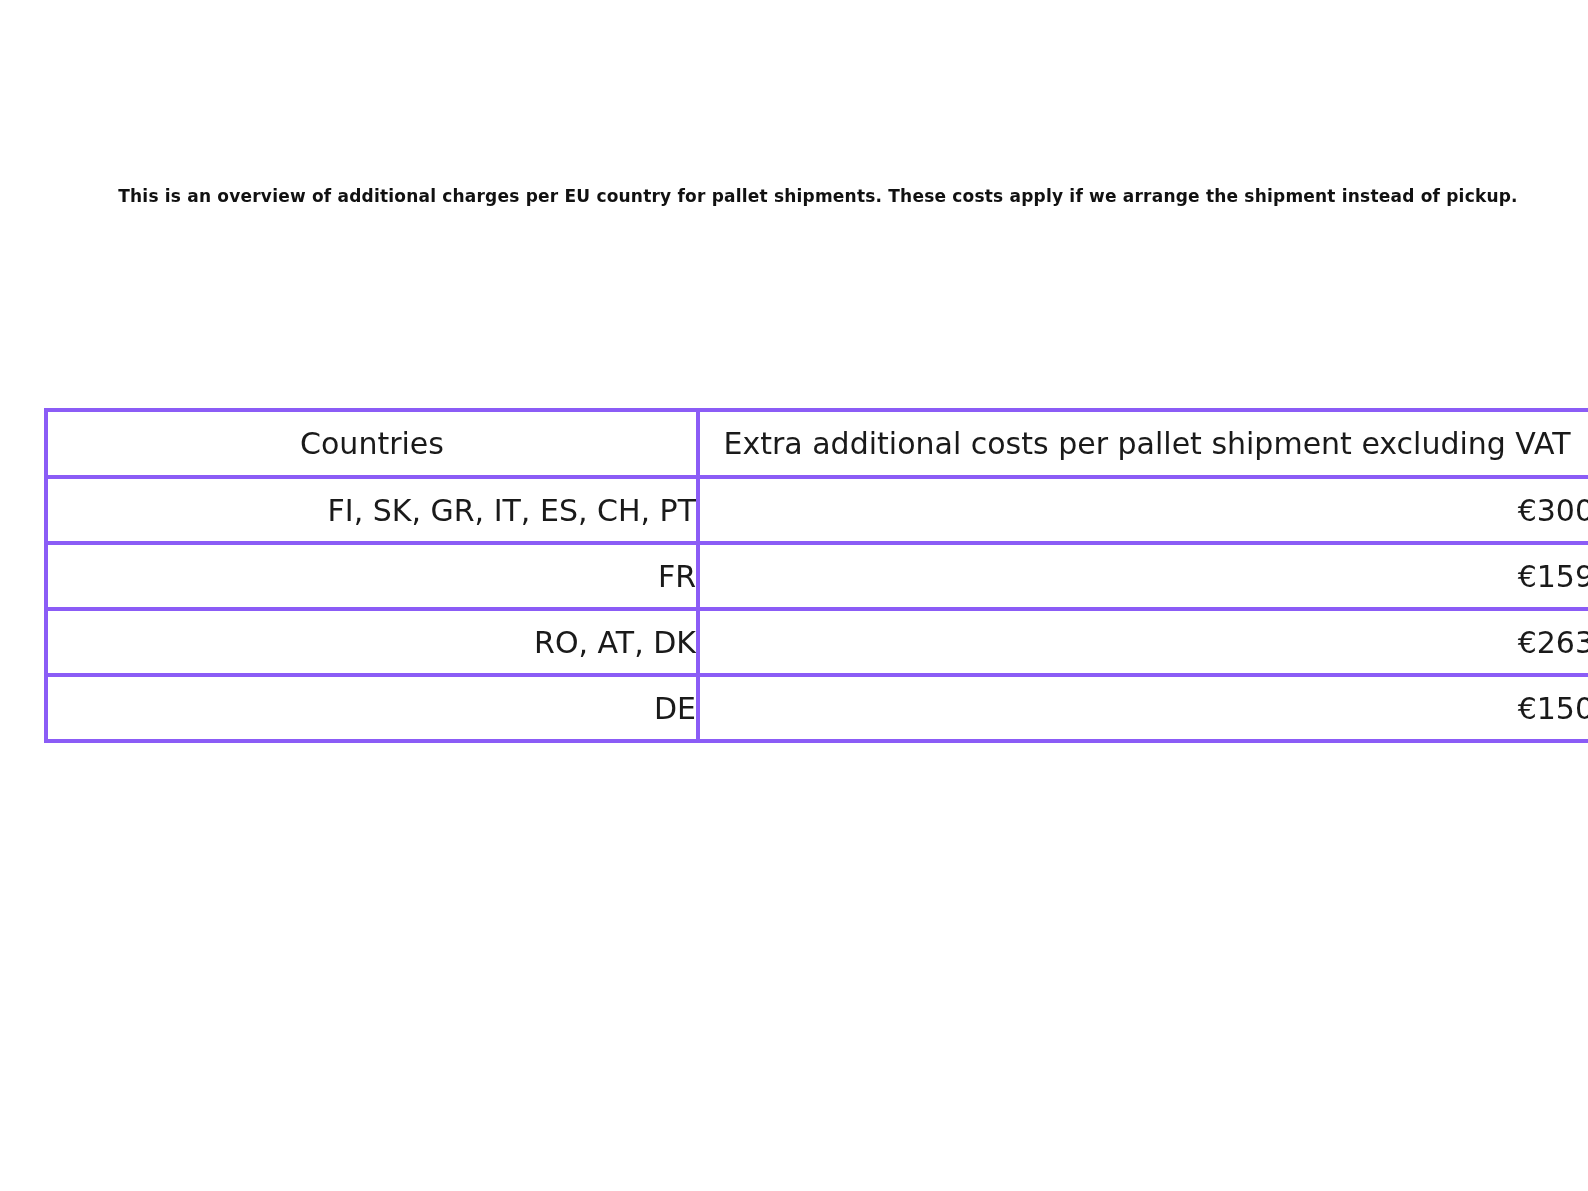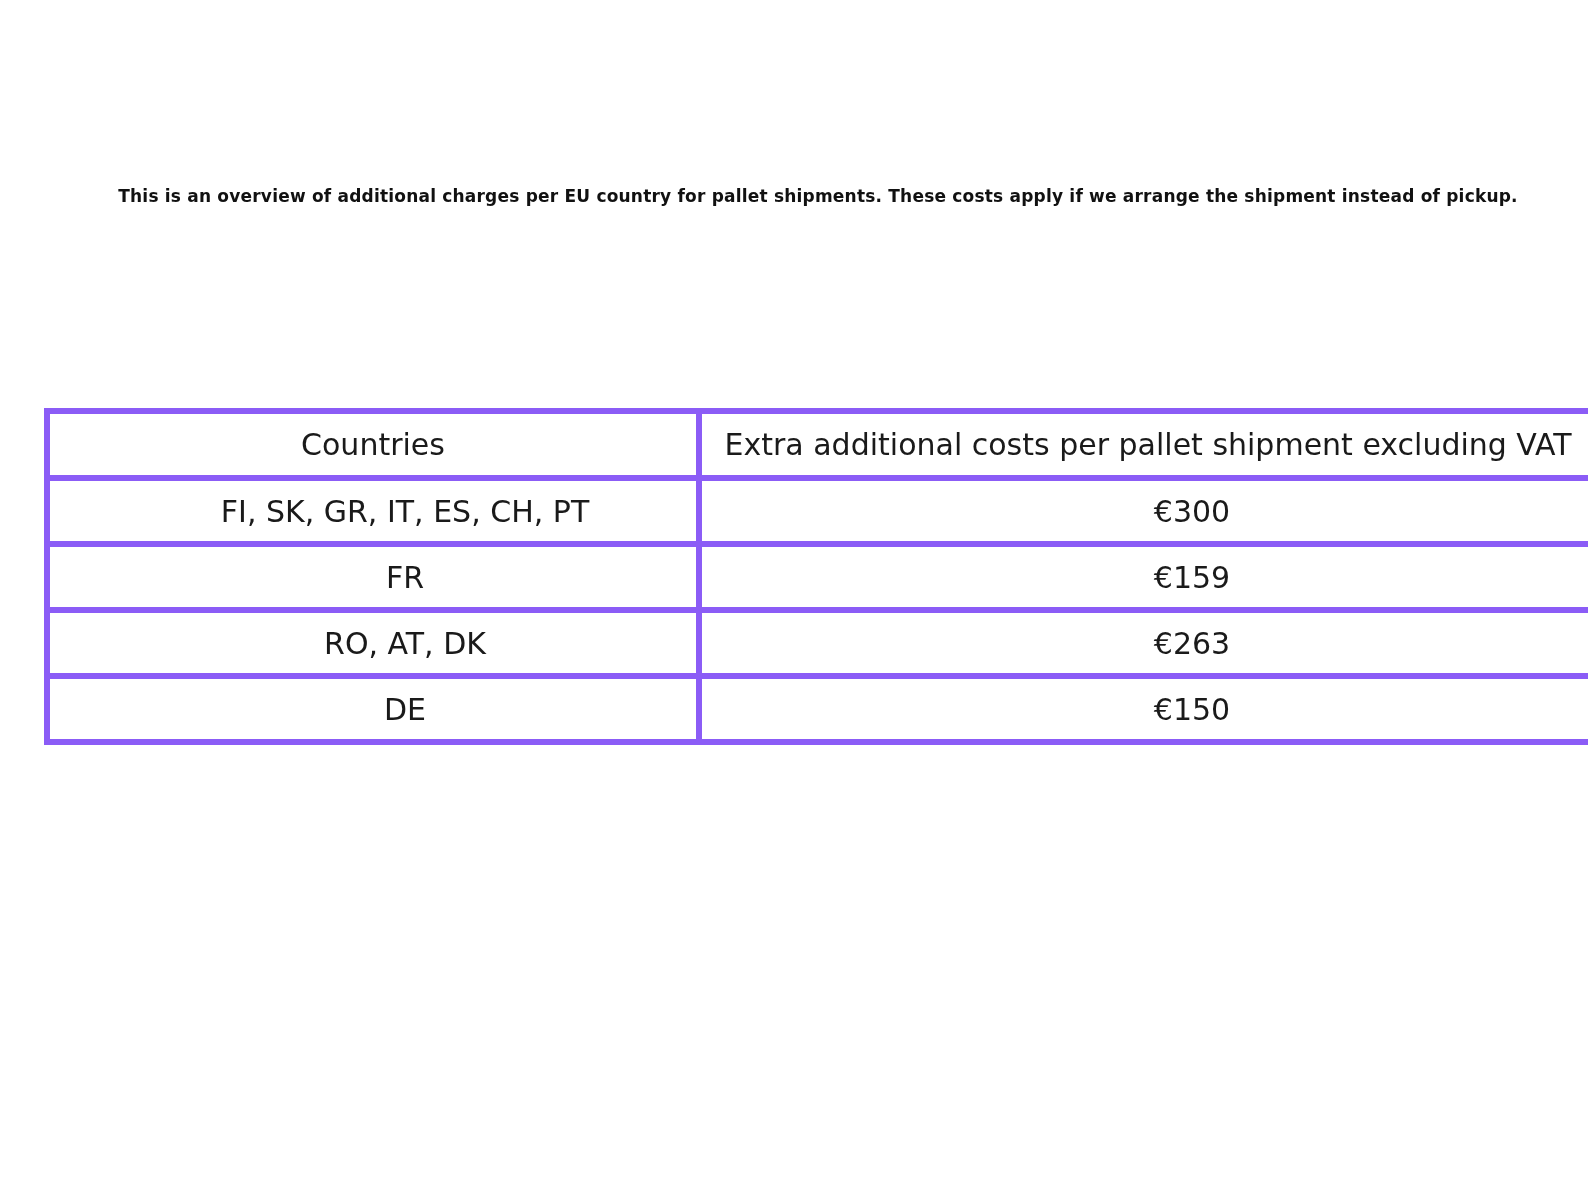--- a/index.html
+++ b/index.html
@@ -27,35 +27,35 @@
     left: 20px;
     top: 384px;
     width: 1550px;
     border-collapse: collapse;
     table-layout: fixed;
   }
   table.charges col.c1 { width: 652px; }
   table.charges col.c2 { width: 898px; }
   table.charges th,
   table.charges td {
-    border: 6px solid #8b5cf6;
+    border: 4px solid #8b5cf6;
     font-size: 30px;
     font-weight: 400;
     color: #1a1a1a;
     white-space: nowrap;
     overflow: hidden;
     vertical-align: middle;
   }
   table.charges th {
     height: 67px;
     text-align: center;
   }
   table.charges td {
     height: 66px;
-    text-align: center;
+    text-align: right;
   }
   td.countries-cell { padding-left: 64px; }
   td.cost-cell { padding-left: 88px; }
 </style>
 </head>
 <body>
 
 <div class="intro">This is an overview of additional charges per EU country for pallet shipments. These costs apply if we arrange the shipment instead of pickup.</div>
 
 <table class="charges">

